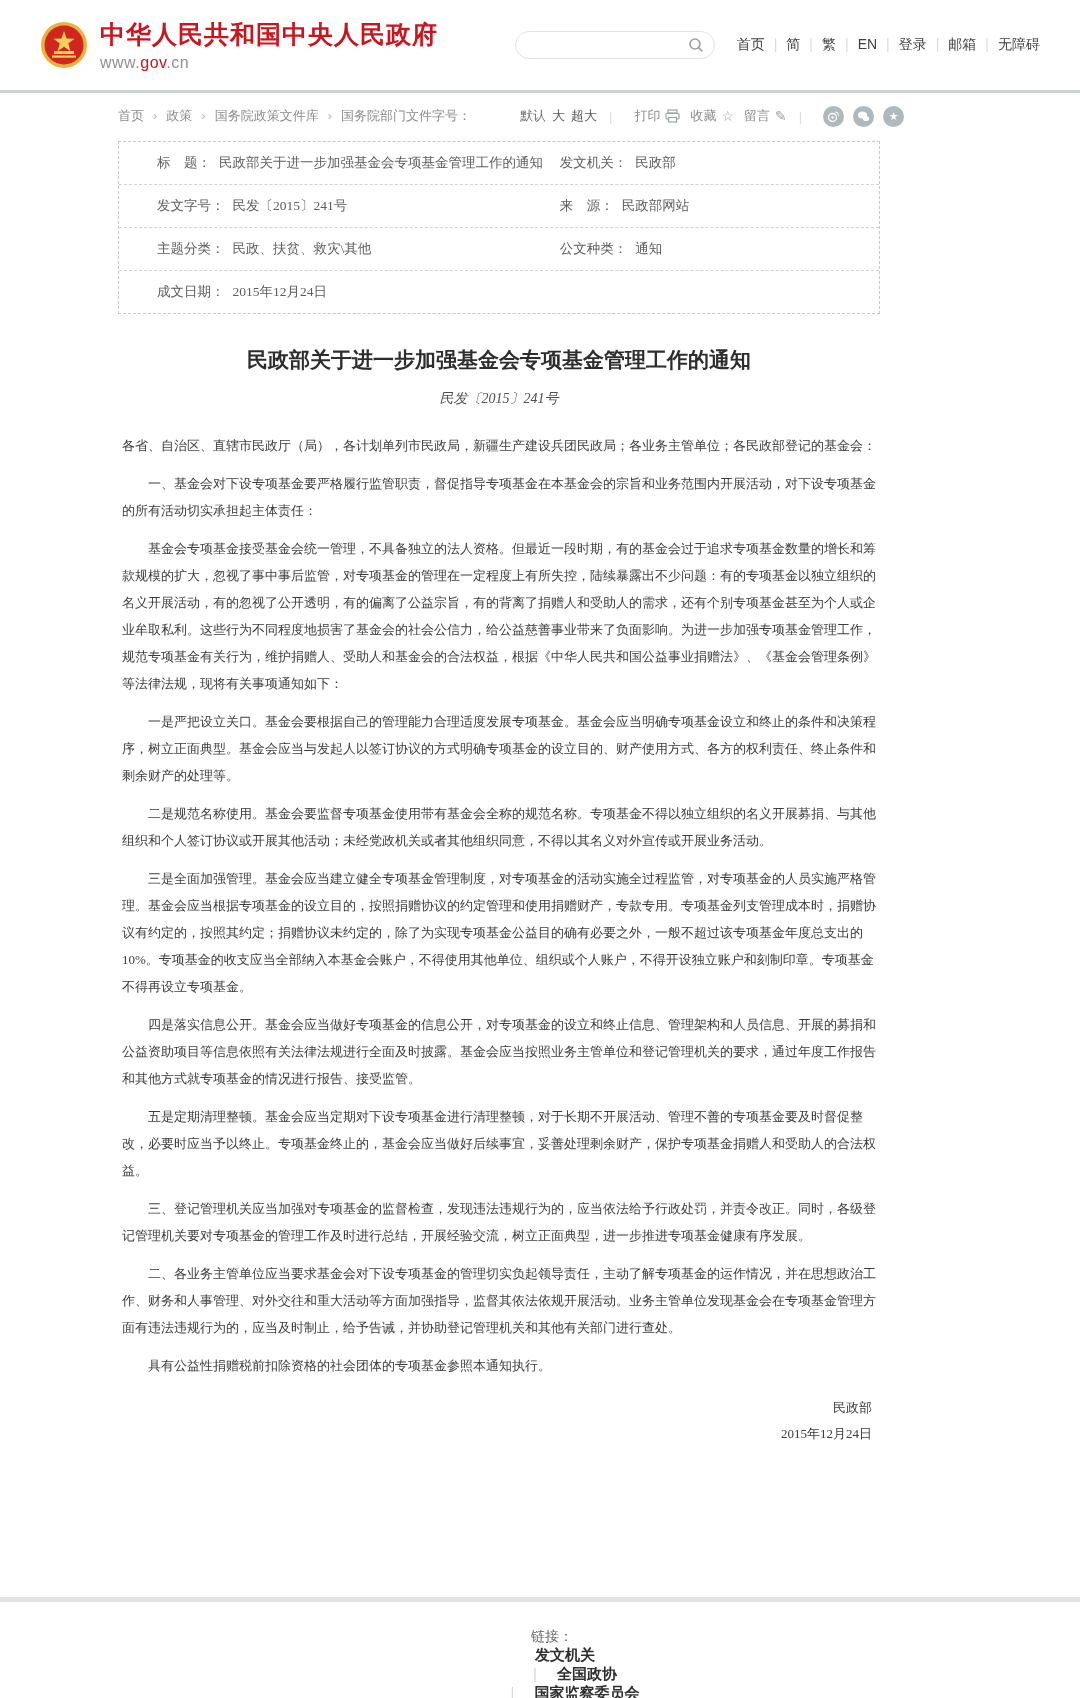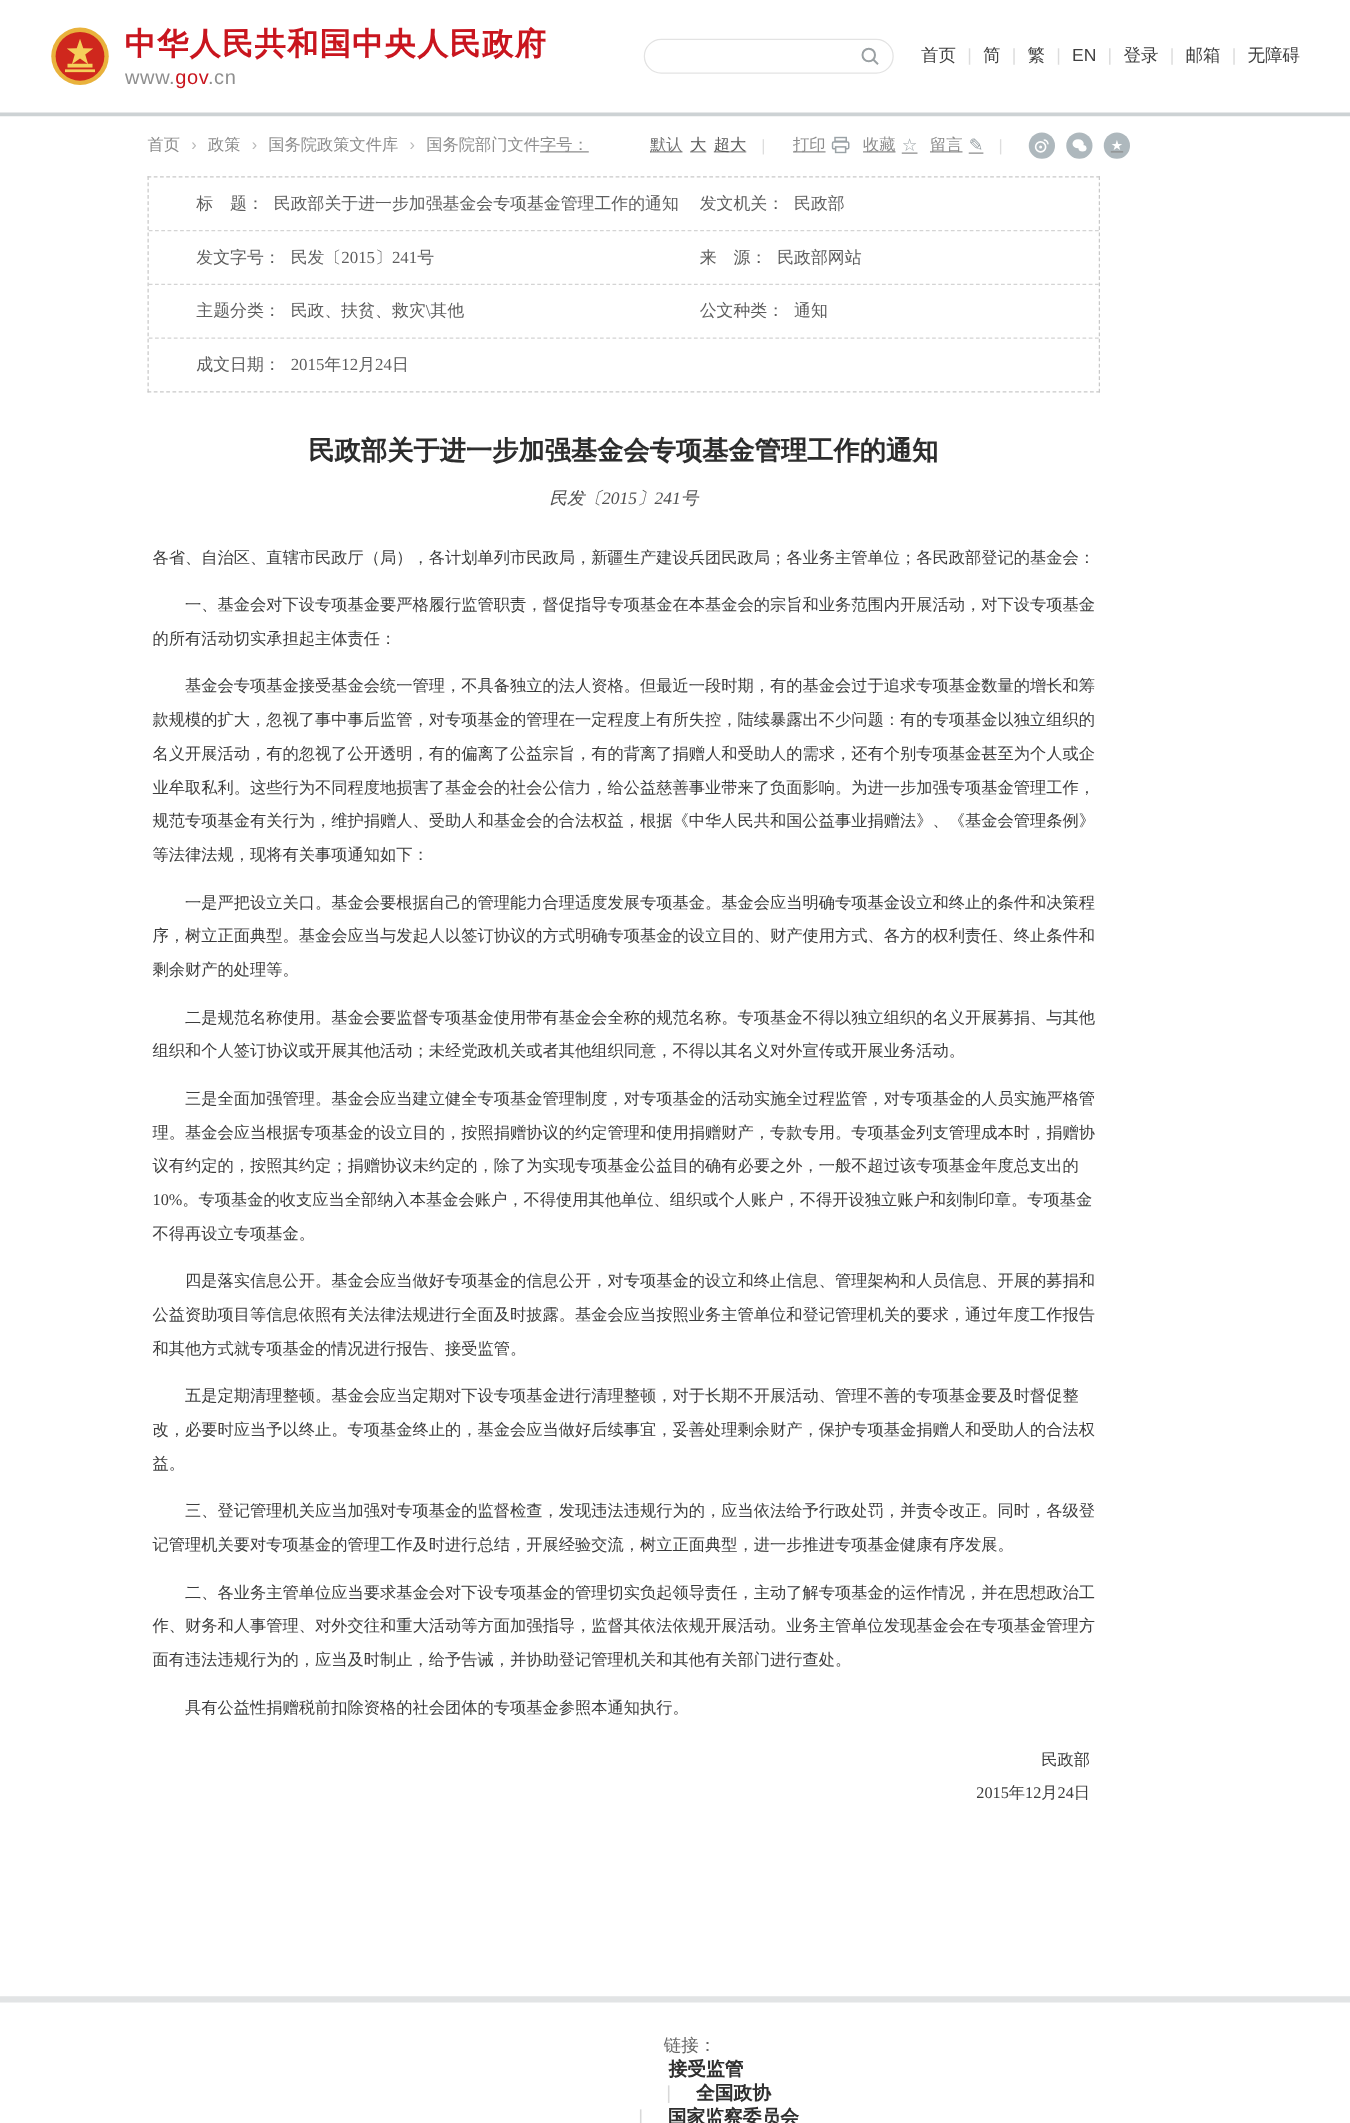--- a/index.html
+++ b/index.html
@@ -22,21 +22,21 @@
   .hnav a { color:#3f3f3f; text-decoration:none; cursor:pointer; }
   .hnav a + a::before { content:"|"; color:#dcdcdc; margin:0 9px; }
 
   .top-band { height:3px; background:#cdd2d4; }
 
   
   .crumb-bar { width:762px; margin:0 0 0 118px; height:46px; display:flex; align-items:center; font-size:13px; color:#8c8c8c; }
   .crumbs { display:flex; align-items:center; white-space:nowrap; }
   .crumbs a { color:#8c8c8c; text-decoration:none; cursor:pointer; }
   .crumbs a + a::before { content:"›"; color:#b9b9b9; margin:0 9px; }
-  .tools { margin-left:auto; display:flex; align-items:center; white-space:nowrap;text-decoration:underline; }
+  .tools { margin-left:auto; display:flex; align-items:center; white-space:nowrap; }
   .fs-label { color:#8c8c8c; }
   .fs-opt { margin-left:6px; cursor:pointer; color:#595959; }
   .fs-opt.sel { color:#737373;padding-left:43px; }
   .tool-sep { color:#ddd; margin:0 12px; }
   .tool-item { display:flex; align-items:center; margin-left:10px; color:#8c8c8c; cursor:pointer; }
   .tool-item .glyph { margin-left:5px; font-size:14px; color:#9aa2a6; }
   .share-circle { width:21px; height:21px; border-radius:50%; background:#aeb8bd; margin-left:9px; display:flex; align-items:center; justify-content:center; cursor:pointer; color:#fff; font-size:11px; }
 
   
   .meta-box { width:762px; margin:2px 0 0 118px; border:1px dashed #c9c9c9; font-family:"Liberation Serif","DejaVu Serif",serif; font-size:13.5px; color:#5d5d5d; }
@@ -210,21 +210,21 @@
     <div>2015年12月24日</div>
   </div>
 </div>
 
 <div class="pre-footer-spacer"></div>
 
 <div class="footer1">
   <div class="f1-inner">
     <div class="f1-row1">
       <span class="lbl">链接：</span>
-      <a>接受监管</a>
+      <a>发文机关</a>
         <a>全国政协</a>
         <a>国家监察委员会</a>
         <a>最高人民法院</a>
         <a>最高人民检察院</a>
     </div>
     <div class="f1-div"></div>
     <div class="f1-row2">
       <a>国务院部门网站</a><a>地方政府网站</a><a>驻港澳机构网站</a><a>驻外机构</a>
     </div>
   </div>

